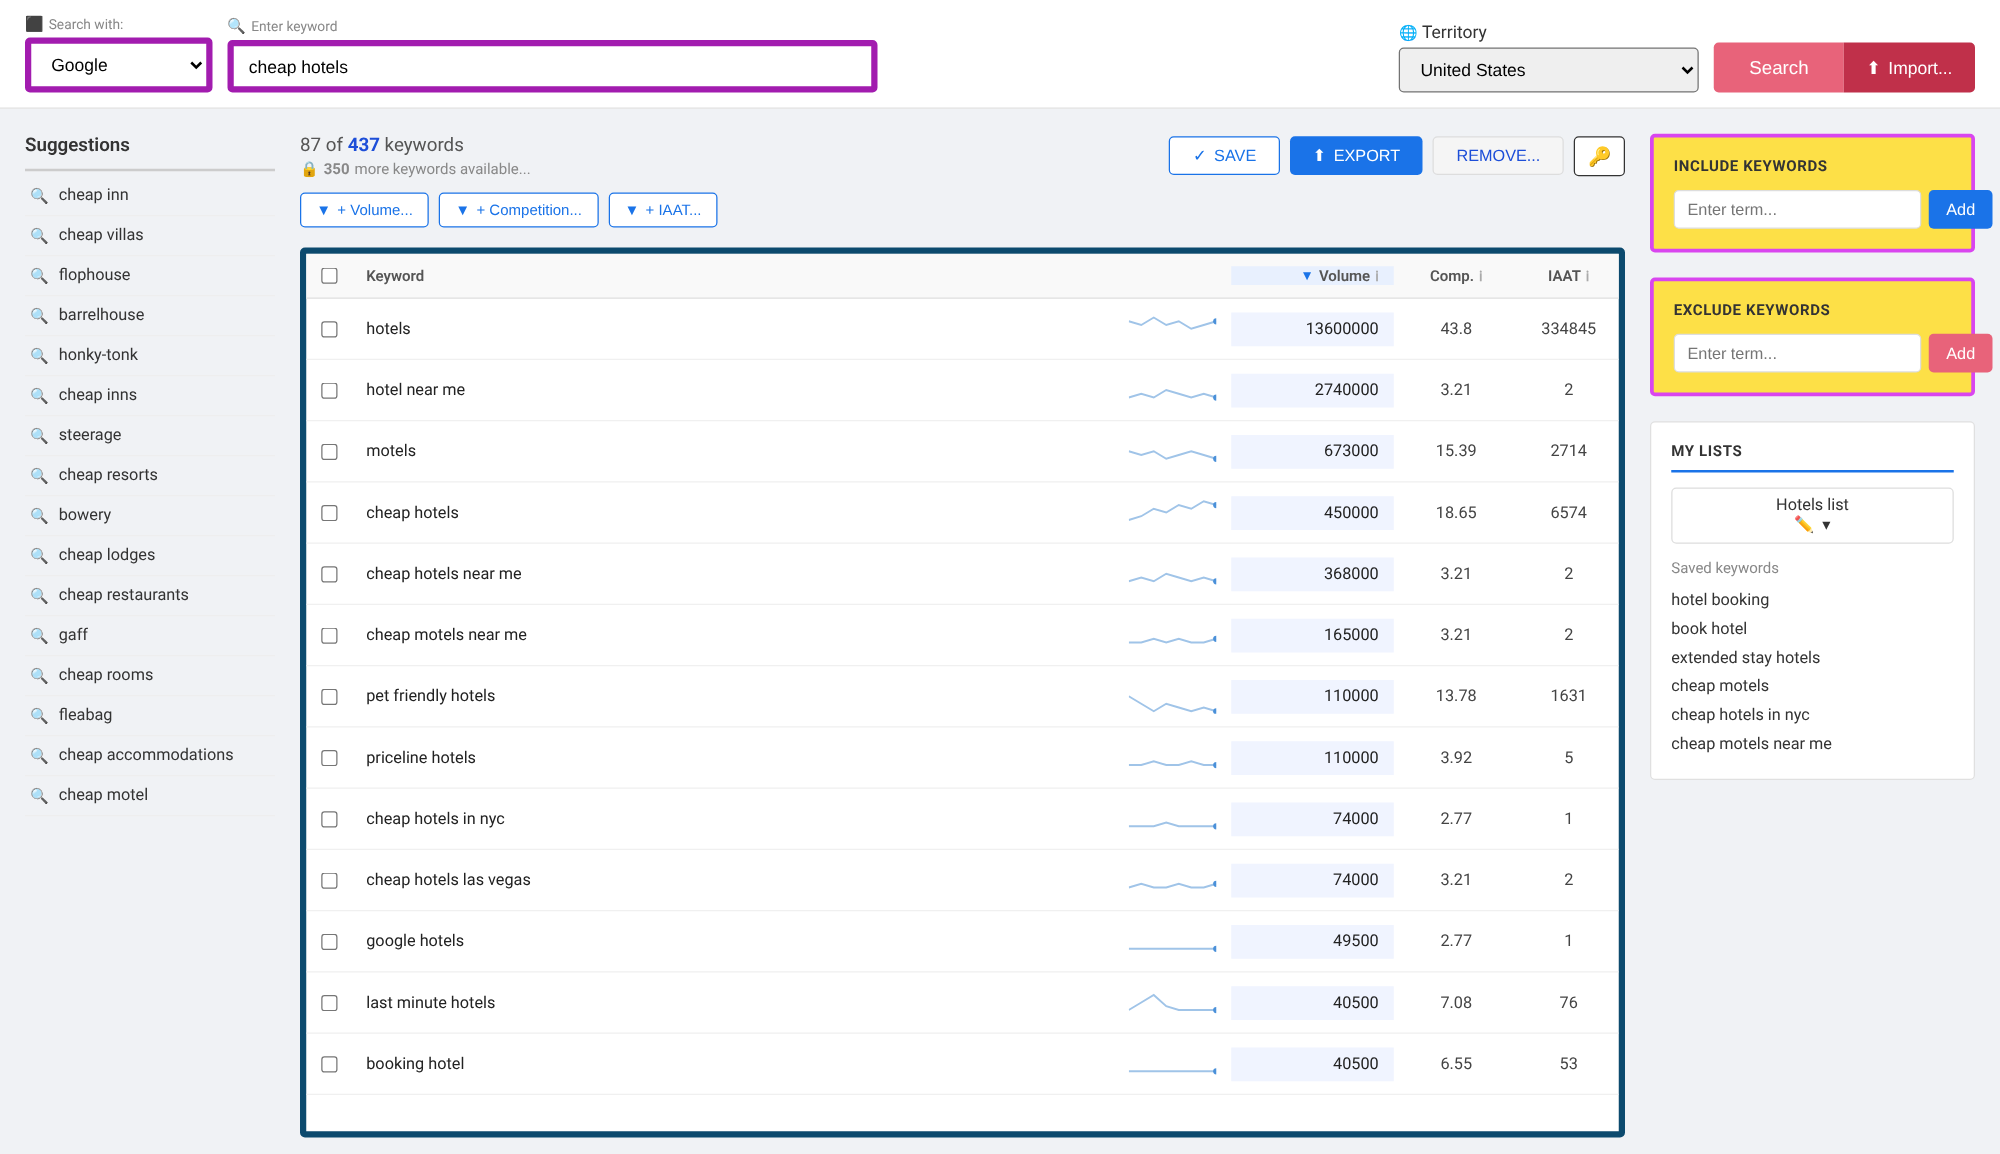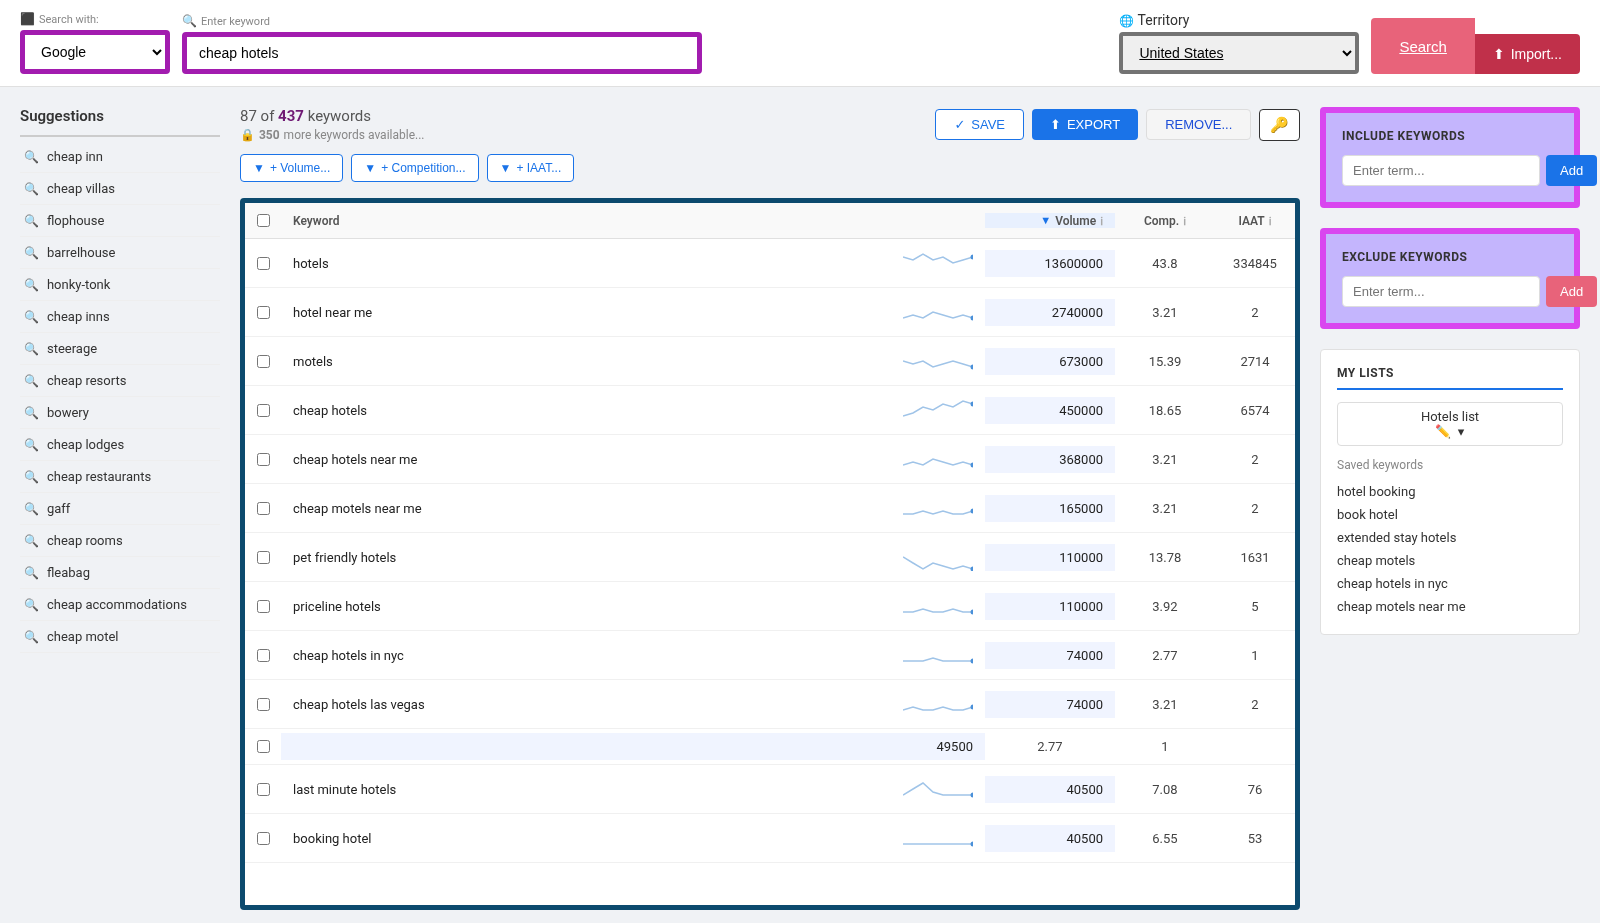--- a/index.html
+++ b/index.html
@@ -48,38 +48,36 @@
 
     .territory-group {
       display: flex;
       flex-direction: column;
       gap: 4px;
       margin-left: auto;
     }
 
     .territory-group select {
       width: 240px;
-      border: 4px solid #737373;
+      border: 1px solid #737373;
       border-radius: 4px;
       padding: 8px 12px;
       font-size: 14px;
       outline: none;
-      text-decoration: underline;
     }
 
     .btn-search {
       background: #e8637a;
       color: #fff;
       border: none;
       padding: 10px 28px;
       border-radius: 4px 0 0 4px;
       font-size: 15px;
       cursor: pointer;
-      height: 56px;
-      text-decoration: underline;
+      height: 40px;
     }
 
     .btn-import {
       background: #c0304a;
       color: #fff;
       border: none;
       padding: 10px 18px;
       border-radius: 0 4px 4px 0;
       font-size: 14px;
       cursor: pointer;
@@ -148,21 +146,21 @@
       align-items: center;
       justify-content: space-between;
       margin-bottom: 12px;
     }
 
     .keywords-count {
       font-size: 15px;
       color: #555;
     }
 
-    .keywords-count strong { font-weight: 700; color: #701a75; margin-top: 28px; }
+    .keywords-count strong { font-weight: 700; color: #1d4ed8; margin-top: 28px; }
 
     .keywords-available {
       font-size: 12px;
       color: #888;
       display: flex;
       align-items: center;
       gap: 4px;
       margin-top: 3px;
     }
 
@@ -308,22 +306,22 @@
     .right-panel {
       width: 260px;
       flex-shrink: 0;
       margin-left: 20px;
       display: flex;
       flex-direction: column;
       gap: 20px;
     }
 
     .panel-section {
-      background: #c4b5fd;
-      border: 6px solid #d946ef;
+      background: #fde047;
+      border: 3px solid #d946ef;
       border-radius: 4px;
       padding: 16px;
     }
 
     .panel-section h4 {
       font-size: 12px;
       font-weight: 700;
       letter-spacing: 0.5px;
       color: #333;
       margin-bottom: 12px;
@@ -751,20 +749,27 @@
               </svg>
       </div>
       <div class="cell volume-cell">74000</div>
       <div class="cell comp-cell">3.21</div>
       <div class="cell iaat-cell">2</div>
     </div>
           <div class="table-row">
       <div class="cell checkbox-cell">
         <input type="checkbox" style="">
       </div>
+      <div class="cell keyword-cell keyword-with-chart">
+        <span>google hotels</span>
+        <svg width="70" height="28" viewBox="0 0 70 28" style="vertical-align:middle;">
+                <path d="M0.0,20.0 L10.0,20.0 L20.0,20.0 L30.0,20.0 L40.0,20.0 L50.0,20.0 L60.0,20.0 L70.0,20.0" fill="none" stroke="#a0c4e8" stroke-width="1.5"></path>
+                <circle cx="70.0" cy="20.0" r="2.5" fill="#4a90d9"></circle>
+              </svg>
+      </div>
       <div class="cell volume-cell">49500</div>
       <div class="cell comp-cell">2.77</div>
       <div class="cell iaat-cell">1</div>
     </div>
           <div class="table-row">
       <div class="cell checkbox-cell">
         <input type="checkbox" style="">
       </div>
       <div class="cell keyword-cell keyword-with-chart">
         <span>last minute hotels</span>

